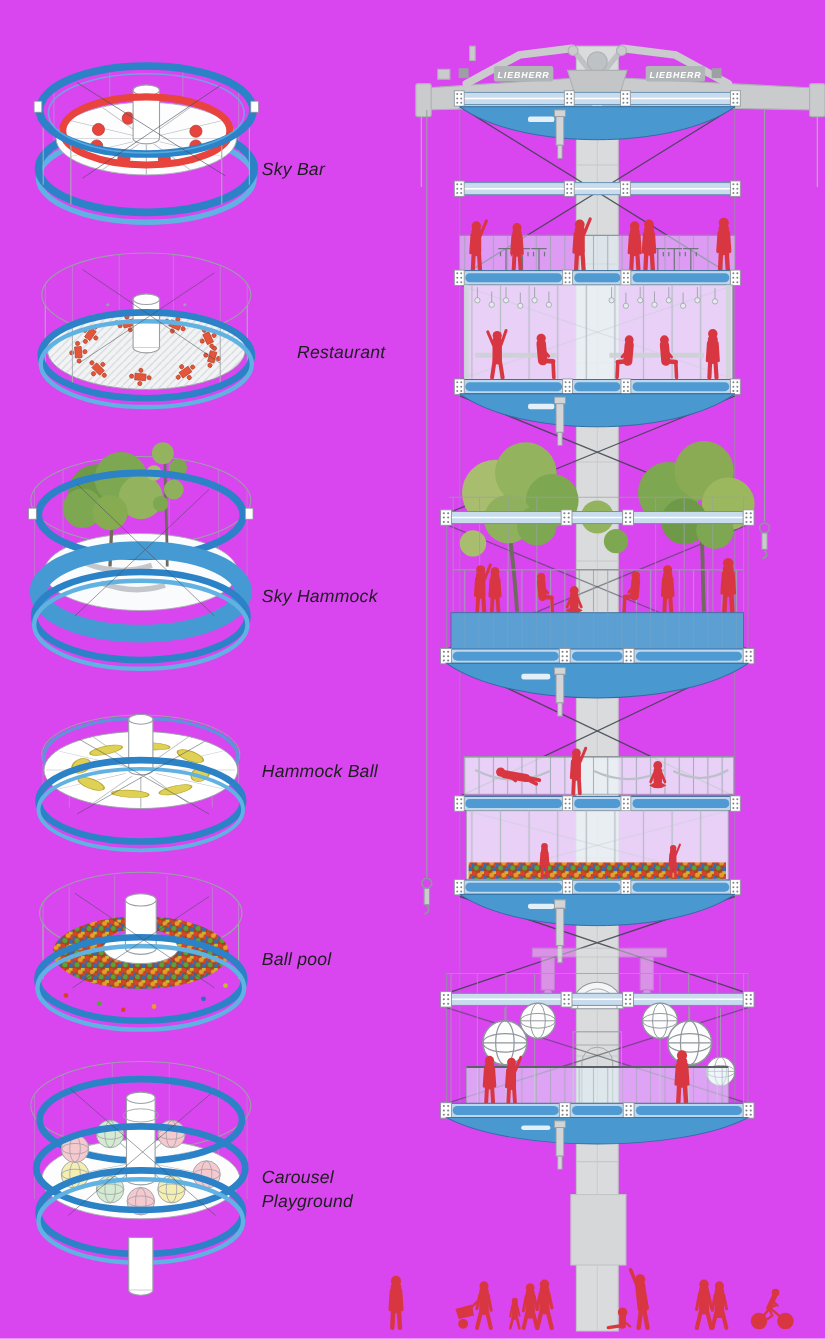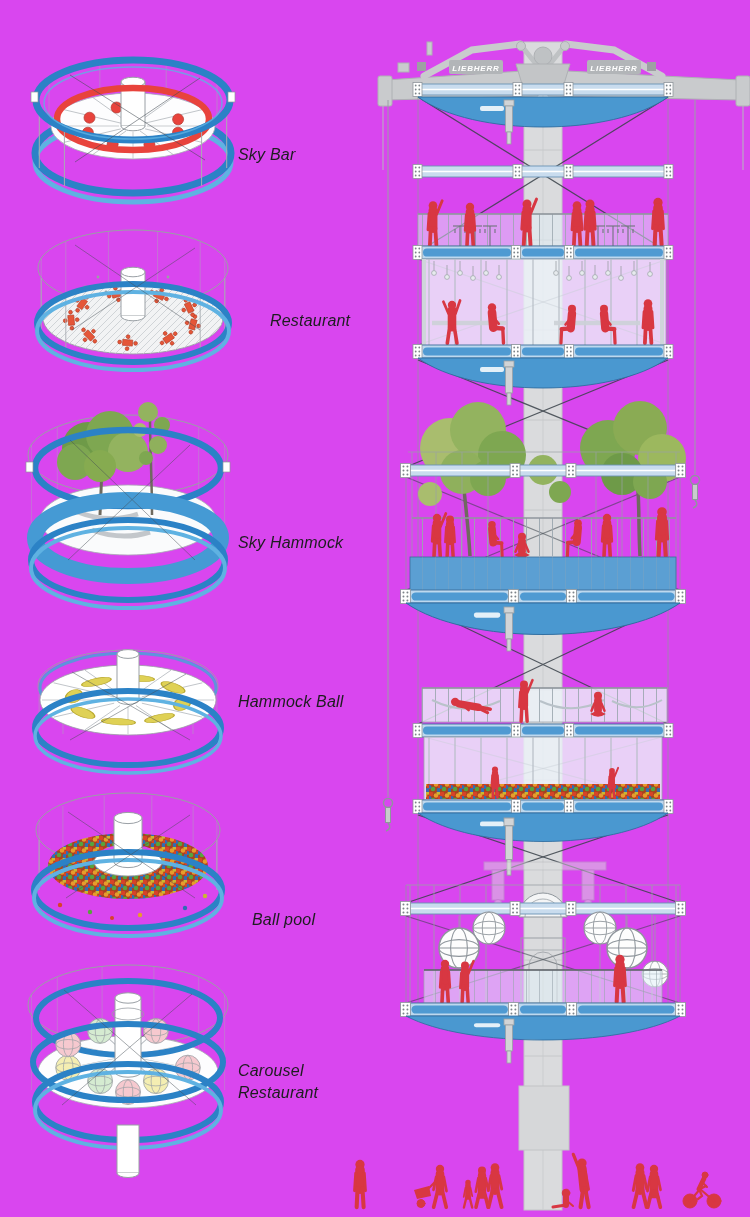--- a/index.html
+++ b/index.html
@@ -878,16 +878,16 @@
     </g>
   </g>
 </g>
 </svg>
 
 <div>
   <div class="label nowrap" style="left:238px;top:144px;">Sky Bar</div>
   <div class="label nowrap" style="left:238px;top:310px;margin-left:32px;">Restaurant</div>
   <div class="label nowrap" style="left:238px;top:532px;">Sky Hammock</div>
   <div class="label wrap" style="left:238px;top:691px;">Hammock Ball</div>
-  <div class="label nowrap" style="left:252px;top:862px;margin-top:47px;">Ball pool</div>
-  <div class="label wrap" style="left:238px;top:1060px;">Carousel Restaurant</div>
+  <div class="label nowrap" style="left:238px;top:862px;">Ball pool</div>
+  <div class="label wrap" style="left:238px;top:1060px;">Carousel Playground</div>
 </div>
 </div>
 
 </body></html>

